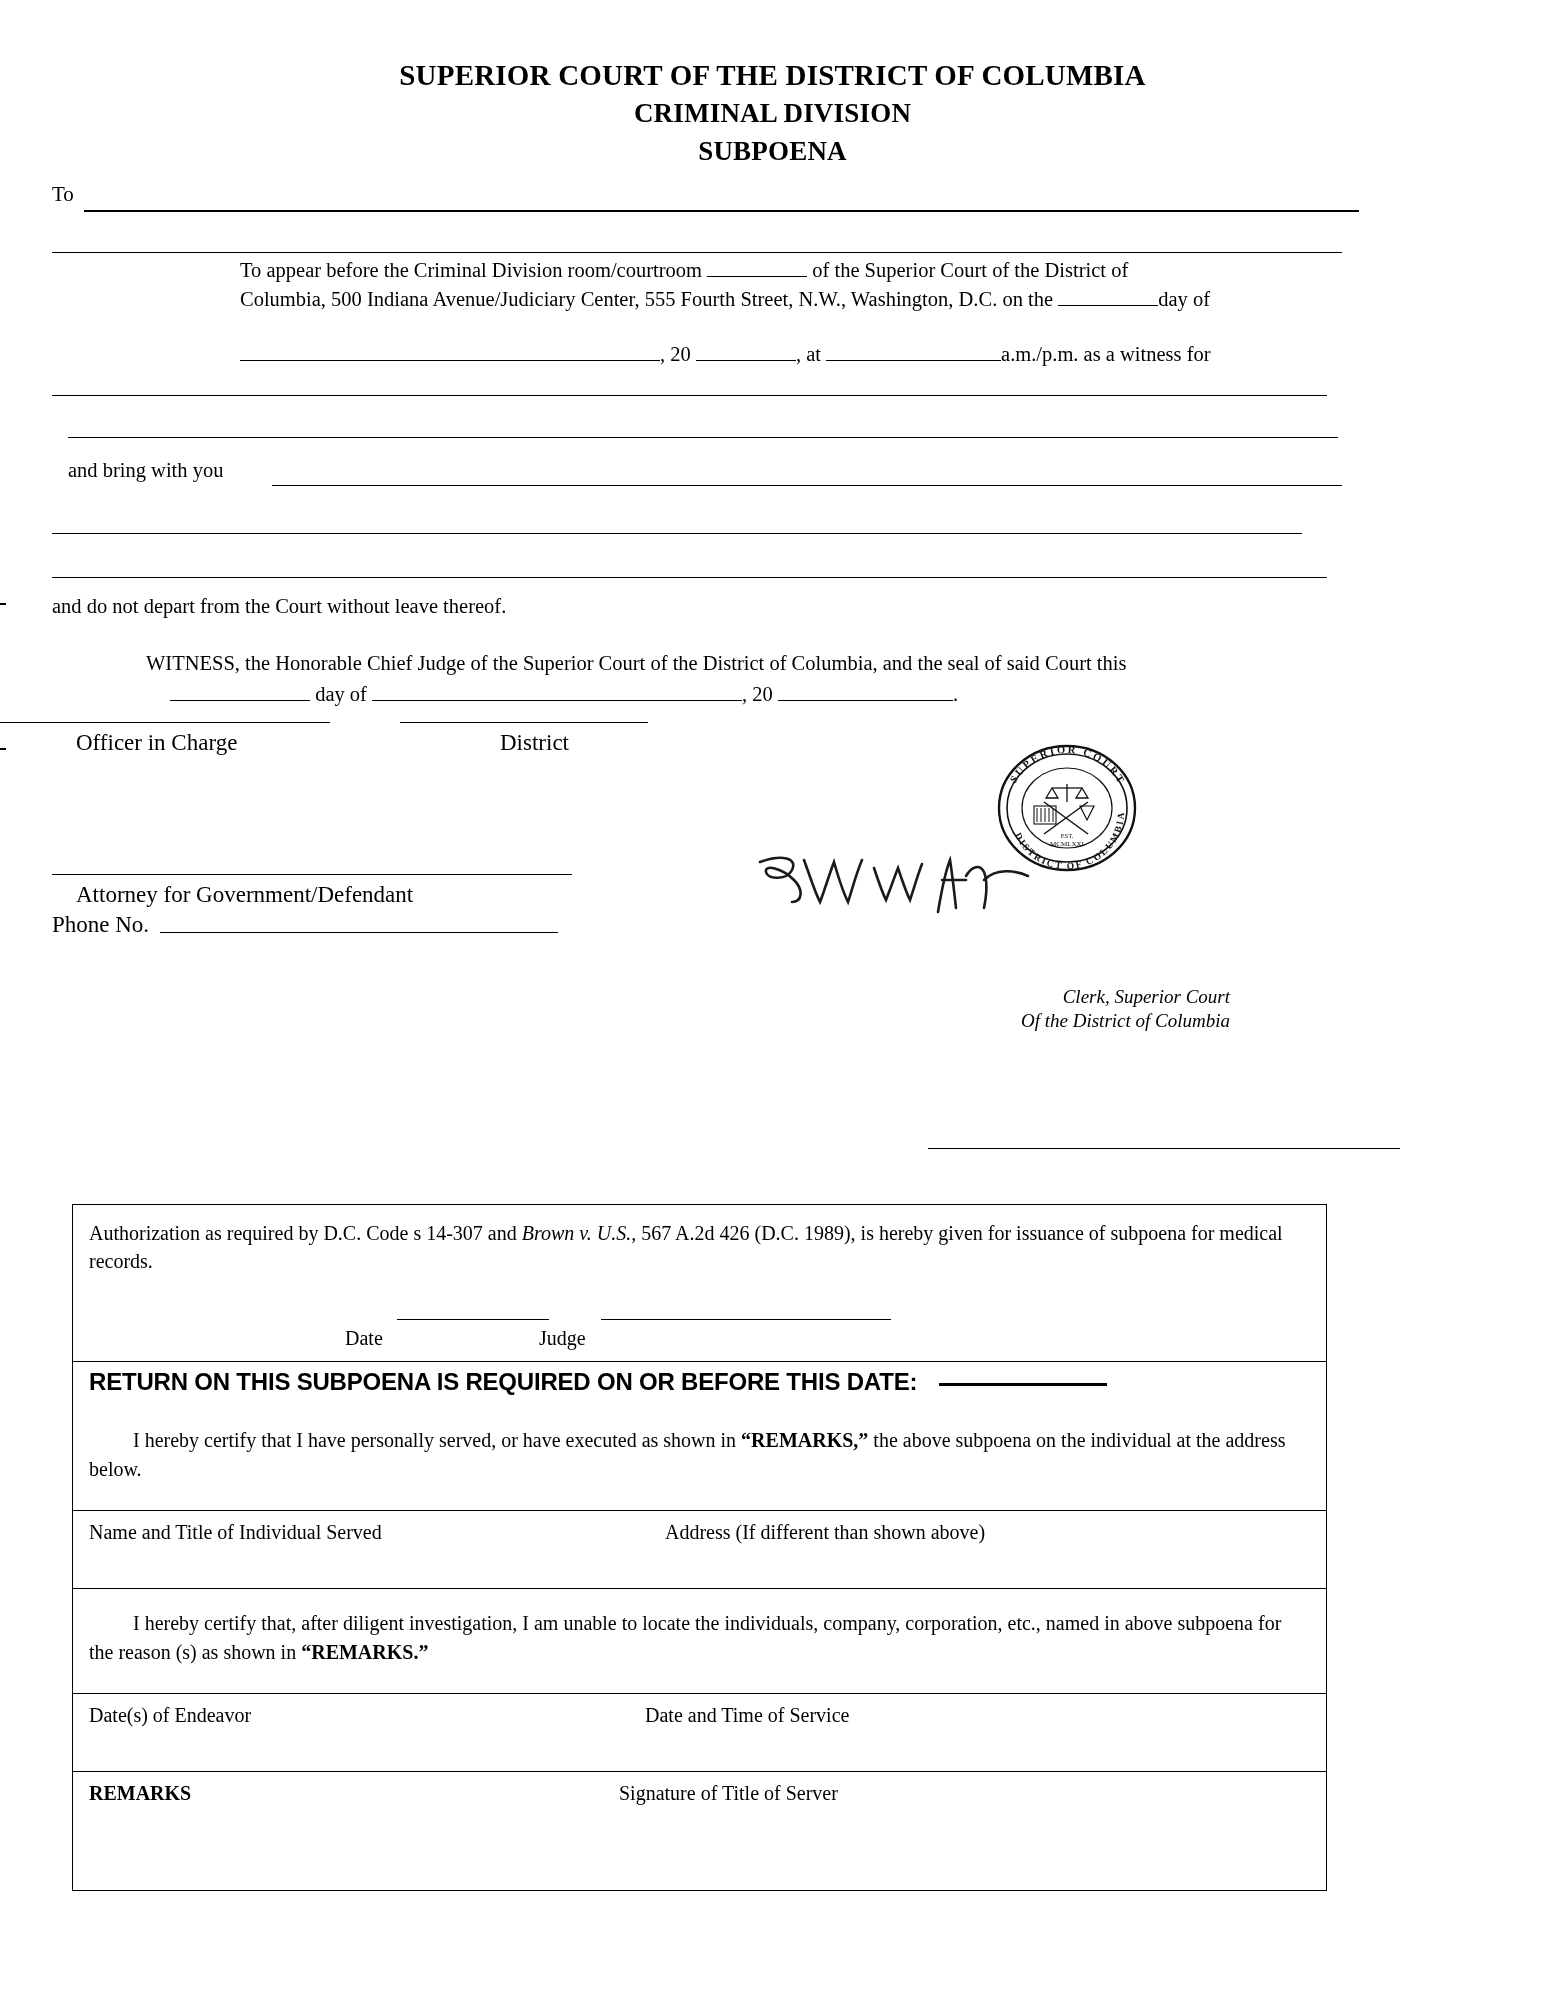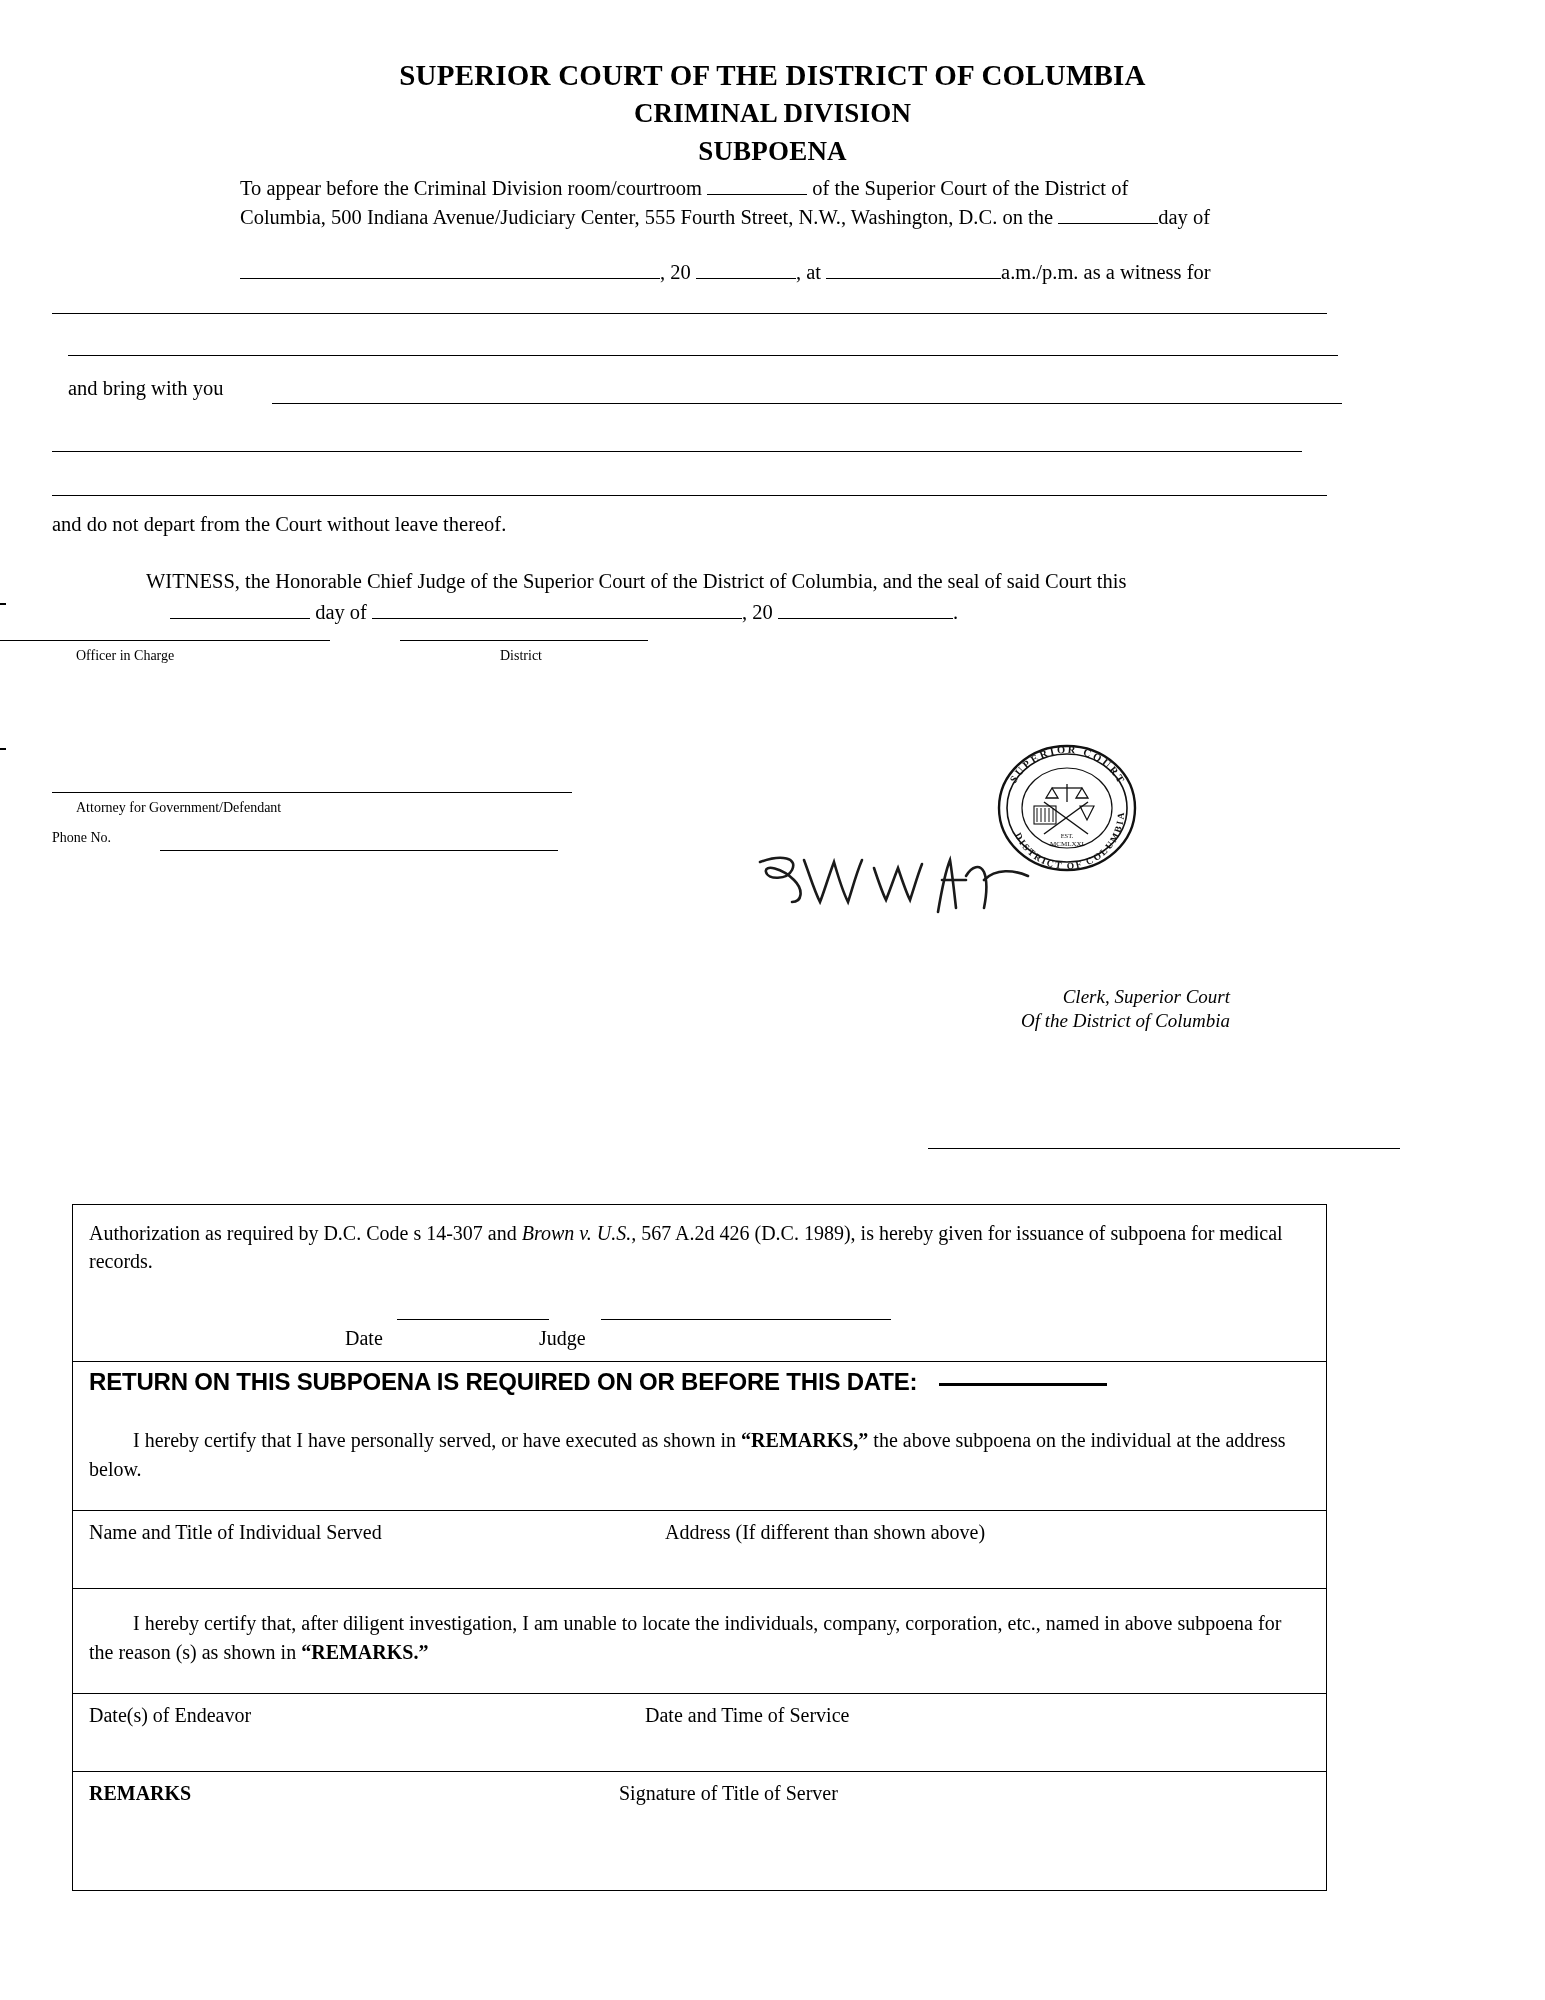--- a/index.html
+++ b/index.html
@@ -85,21 +85,21 @@
   .witness {
     margin-left: 146px; margin-right: 58px;
     font-size: 20.5px; line-height: 31px;
     margin-top: 30px;
   }
   .witness .l2 { margin-left: 24px; }
 
   
   .sigrow { position: relative; height: 0; }
   .sig-rule { position: absolute; border-bottom: 1.6px solid #000; }
-  .sig-label { position: absolute; font-size: 14px; }
+  .sig-label { position: absolute; font-size: 23px; }
 
   .clerk-line { position: absolute; font-style: italic; font-size: 19px; line-height: 24px; text-align: right; }
 
   
   .seal { position: absolute; left: 988px; top: 740px; width: 158px; height: 136px; }
 
   
   .formbox {
     position: absolute;
     left: 72px; top: 1204px;
@@ -145,20 +145,25 @@
 
 <div class="page">
 
   <div class="title-block">
     <div class="title-line l1">SUPERIOR COURT OF THE DISTRICT OF COLUMBIA</div>
     <div class="title-line l2">CRIMINAL DIVISION</div>
     <div class="title-line l3">SUBPOENA</div>
   </div>
 
 
+  <div class="to-wrap">
+    <div class="to-label">To</div>
+    <div class="to-rule"></div>
+    <div class="to-rule2"></div>
+  </div>
 
 
   <div class="body-para">
     <span>To appear before the Criminal Division room/courtroom</span>
     <span class="blank b-100"></span>
     <span>of the Superior Court of the District of</span>
     <br>
     <span>Columbia, 500 Indiana Avenue/Judiciary Center, 555 Fourth Street, N.W., Washington, D.C. on the</span>
     <span class="blank b-100"></span><span>day of</span>
   </div>

